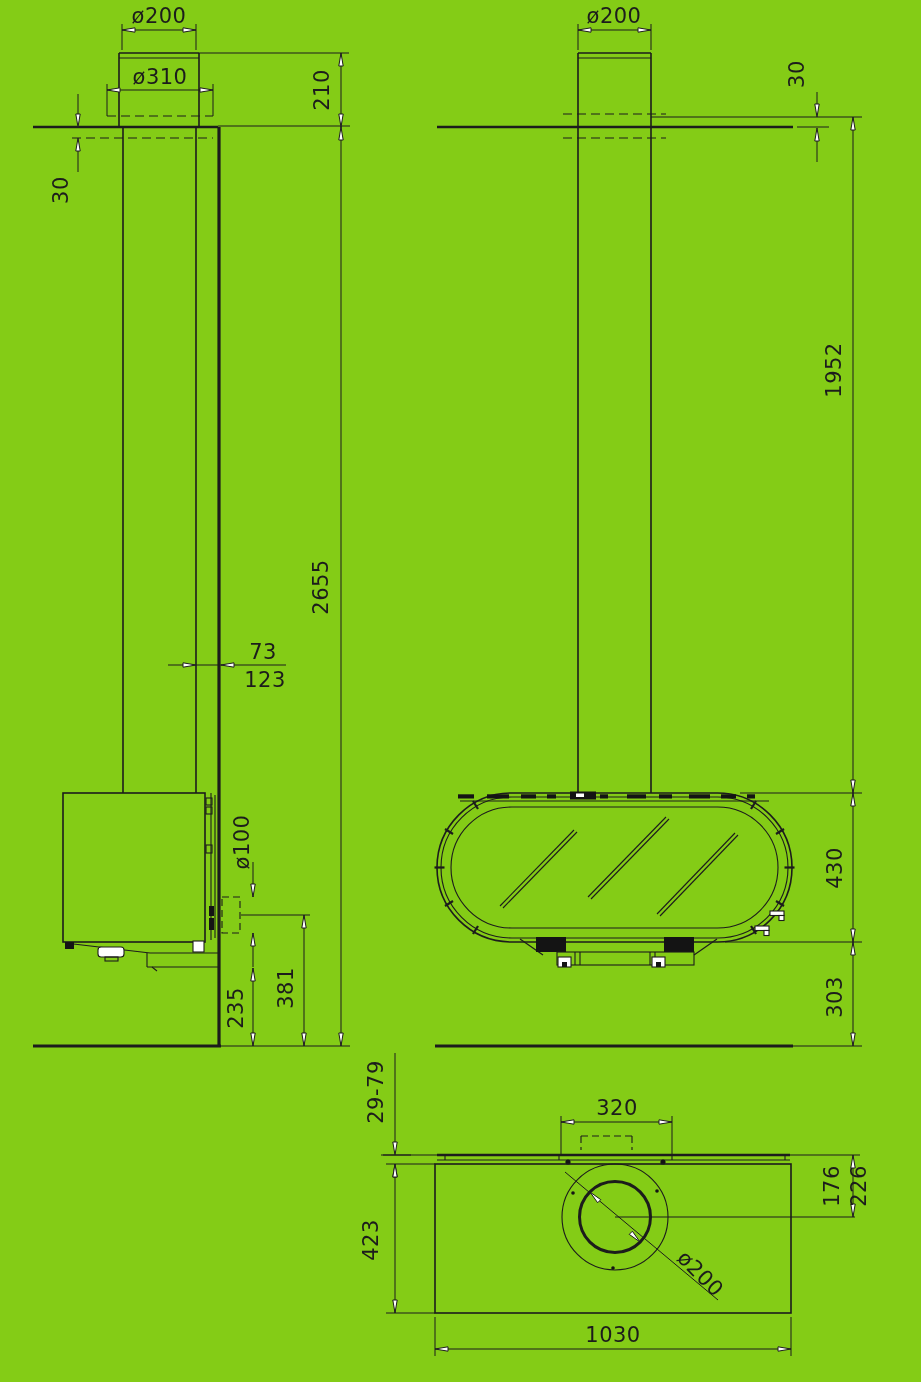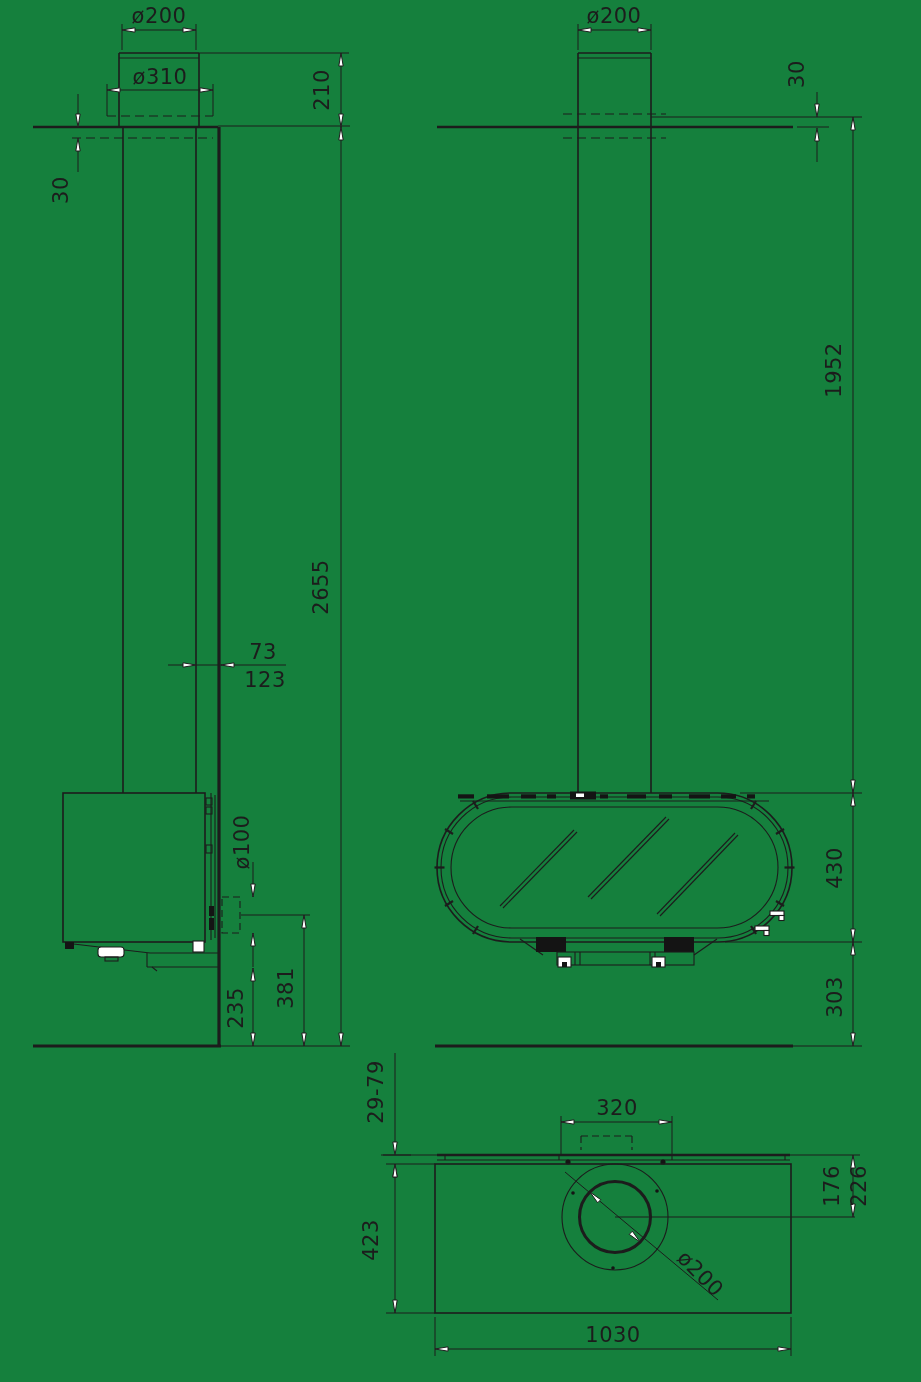--- a/index.html
+++ b/index.html
@@ -1,16 +1,16 @@
 <!DOCTYPE html>
 <html><head>
 <meta charset="utf-8">
 <style>
   html,body{margin:0;padding:0;background:#ffffff;}
-  .page{width:921px;height:1382px;background:#15803d;position:relative;font-family:"DejaVu Sans",sans-serif;}
+  .page{width:921px;height:1382px;background:#84cc16;position:relative;font-family:"DejaVu Sans",sans-serif;}
   svg{display:block;}
   .ln{stroke:#1c1c1c;stroke-width:1.1;fill:none;stroke-linecap:butt;}
   .md{stroke:#1c1c1c;stroke-width:1.6;fill:none;}
   .thk2{stroke:#1c1c1c;stroke-width:2.6;fill:none;}
   .thk3{stroke:#1c1c1c;stroke-width:3.2;fill:none;}
   .dim{stroke:#1c1c1c;stroke-width:1;fill:none;}
   .dash{stroke:#1c1c1c;stroke-width:1.1;fill:none;stroke-dasharray:9 5;}
   .dash2{stroke:#1c1c1c;stroke-width:1.1;fill:none;stroke-dasharray:7 4;}
   .arw{fill:#ffffff;stroke:#1c1c1c;stroke-width:1;}
   .blk{fill:#141414;stroke:none;}

